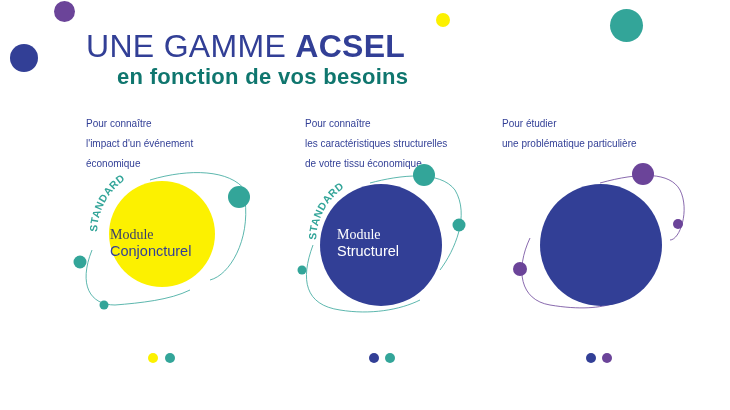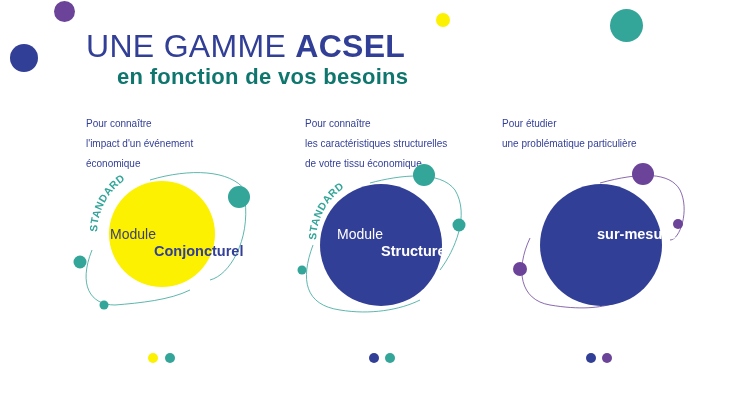--- a/index.html
+++ b/index.html
@@ -4,22 +4,22 @@
 <style>
   html,body{margin:0;padding:0;background:#ffffff;}
   body{width:730px;height:410px;position:relative;overflow:hidden;font-family:"Liberation Sans",sans-serif;}
   .dot{position:absolute;border-radius:50%;}
   .title{position:absolute;left:86px;top:29px;font-size:32px;color:#323f96;letter-spacing:0.3px;line-height:34px;white-space:nowrap;}
   .title b{font-weight:bold;}
   .subtitle{position:absolute;left:87px;top:67px;font-size:22px;font-weight:bold;color:#0f766e;line-height:20px;white-space:nowrap;letter-spacing:0.3px;margin-left:30px;}
   .desc{position:absolute;top:114px;font-size:10px;line-height:20px;color:#323f96;white-space:pre-line;}
   svg{position:absolute;left:0;top:0;}
   .mlabel{position:absolute;font-size:14px;line-height:17px;}
-  .mlabel .l1{display:block;}
-  .mlabel .l2{display:block;font-weight:bold;font-size:14.5px;margin-left:44px;}
+  .mlabel .l1{display:block;font-family:Liberation Serif, serif;}
+  .mlabel .l2{display:block;font-weight:normal;font-size:14.5px;}
 </style>
 </head>
 <body>
 
 <div class="dot" style="left:54px;top:1px;width:21px;height:21px;background:#6b4499;"></div>
 <div class="dot" style="left:10px;top:44px;width:28px;height:28px;background:#323f96;"></div>
 <div class="dot" style="left:436px;top:13px;width:14px;height:14px;background:#fcf100;"></div>
 <div class="dot" style="left:610px;top:9px;width:33px;height:33px;background:#33a599;"></div>
 
 <div class="title"><span>UNE GAMME </span><b>ACSEL</b></div>
@@ -90,14 +90,13 @@
 
 <div class="mlabel" style="left:110px;top:226px;color:#323f96;">
   <span class="l1" style="font-weight:normal;color:#3b3f6b;">Module</span>
   <span class="l2">Conjoncturel</span>
 </div>
 <div class="mlabel" style="left:337px;top:226px;color:#ffffff;">
   <span class="l1">Module</span>
   <span class="l2">Structurel</span>
 </div>
 <div class="mlabel" style="left:553px;top:226px;color:#ffffff;">
-  <span class="l2">sur-mesure</span>
 </div>
 
 </body></html>

